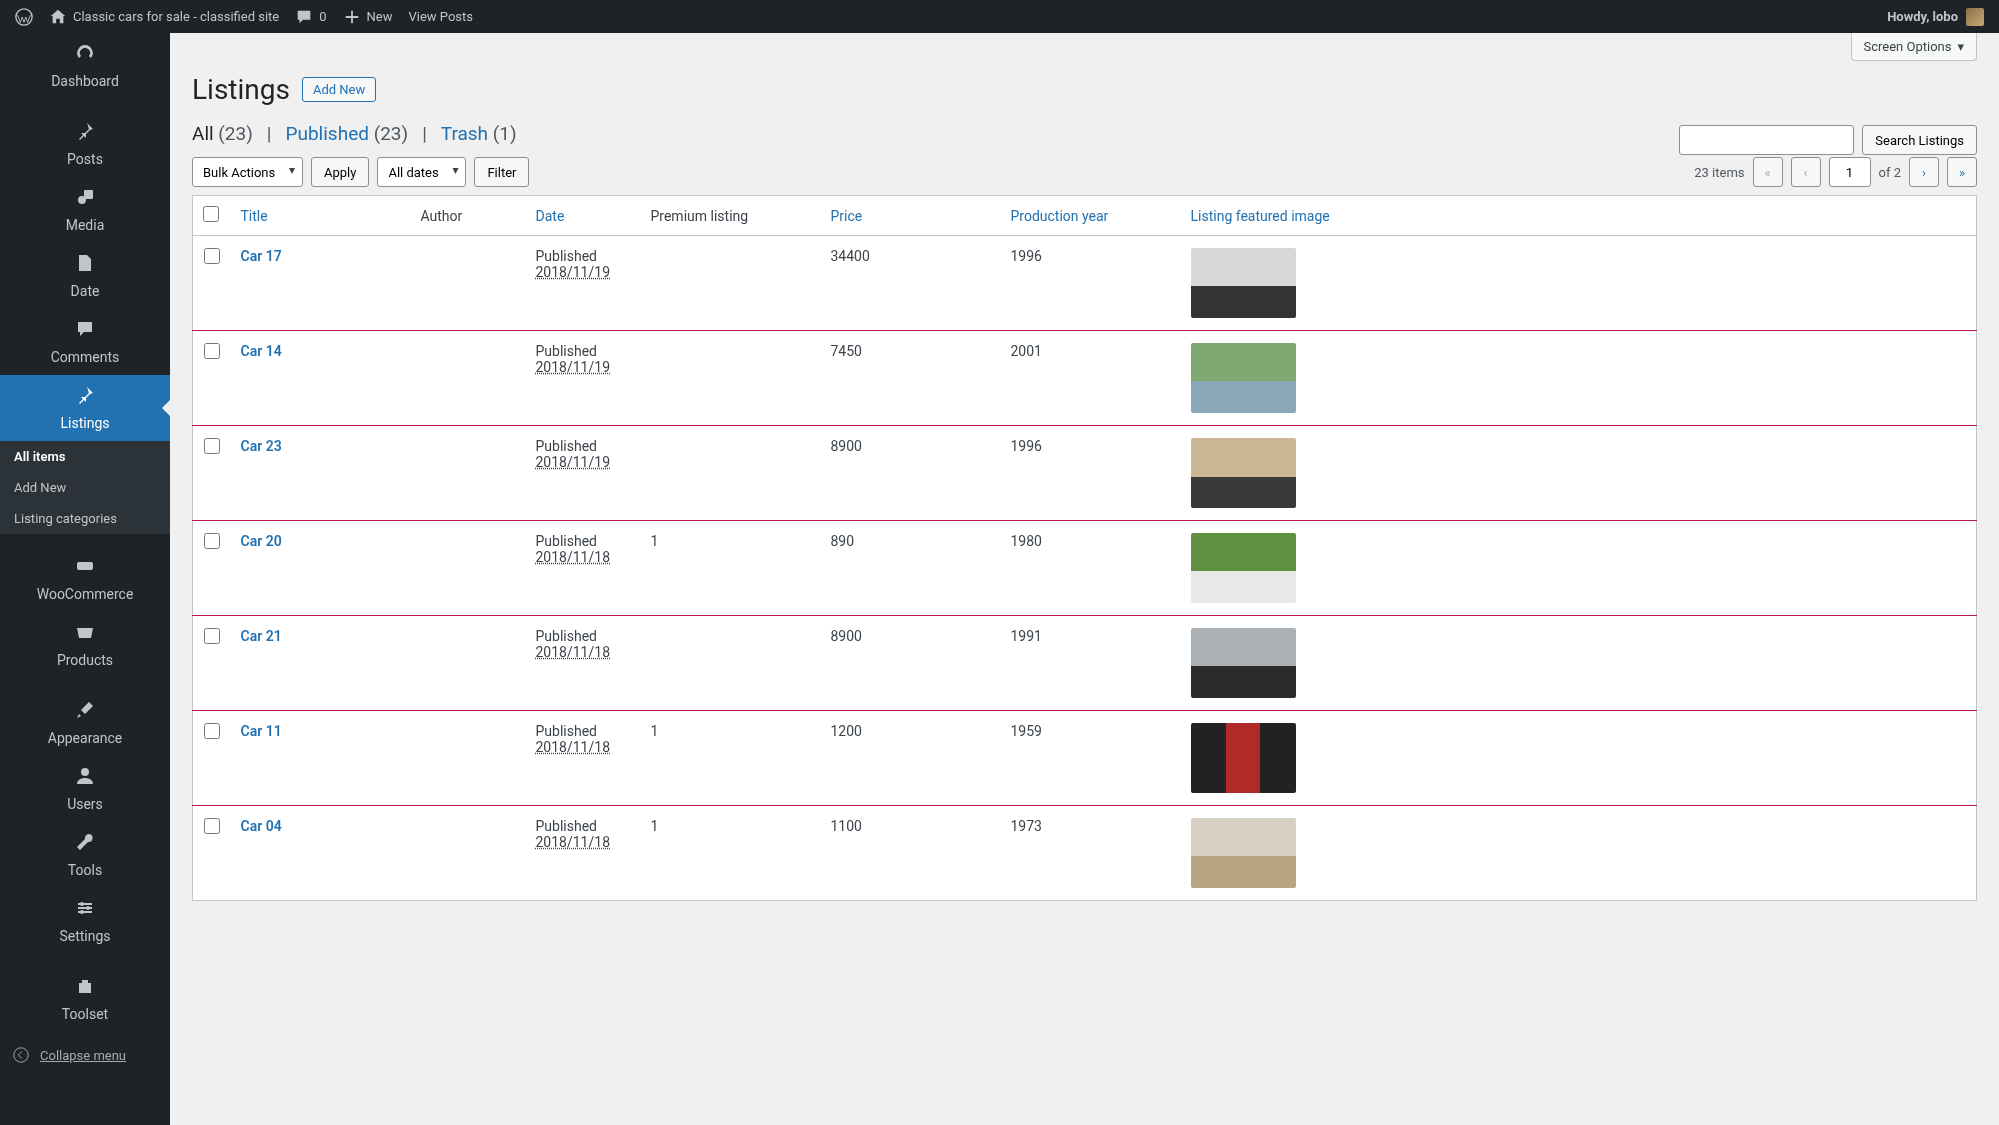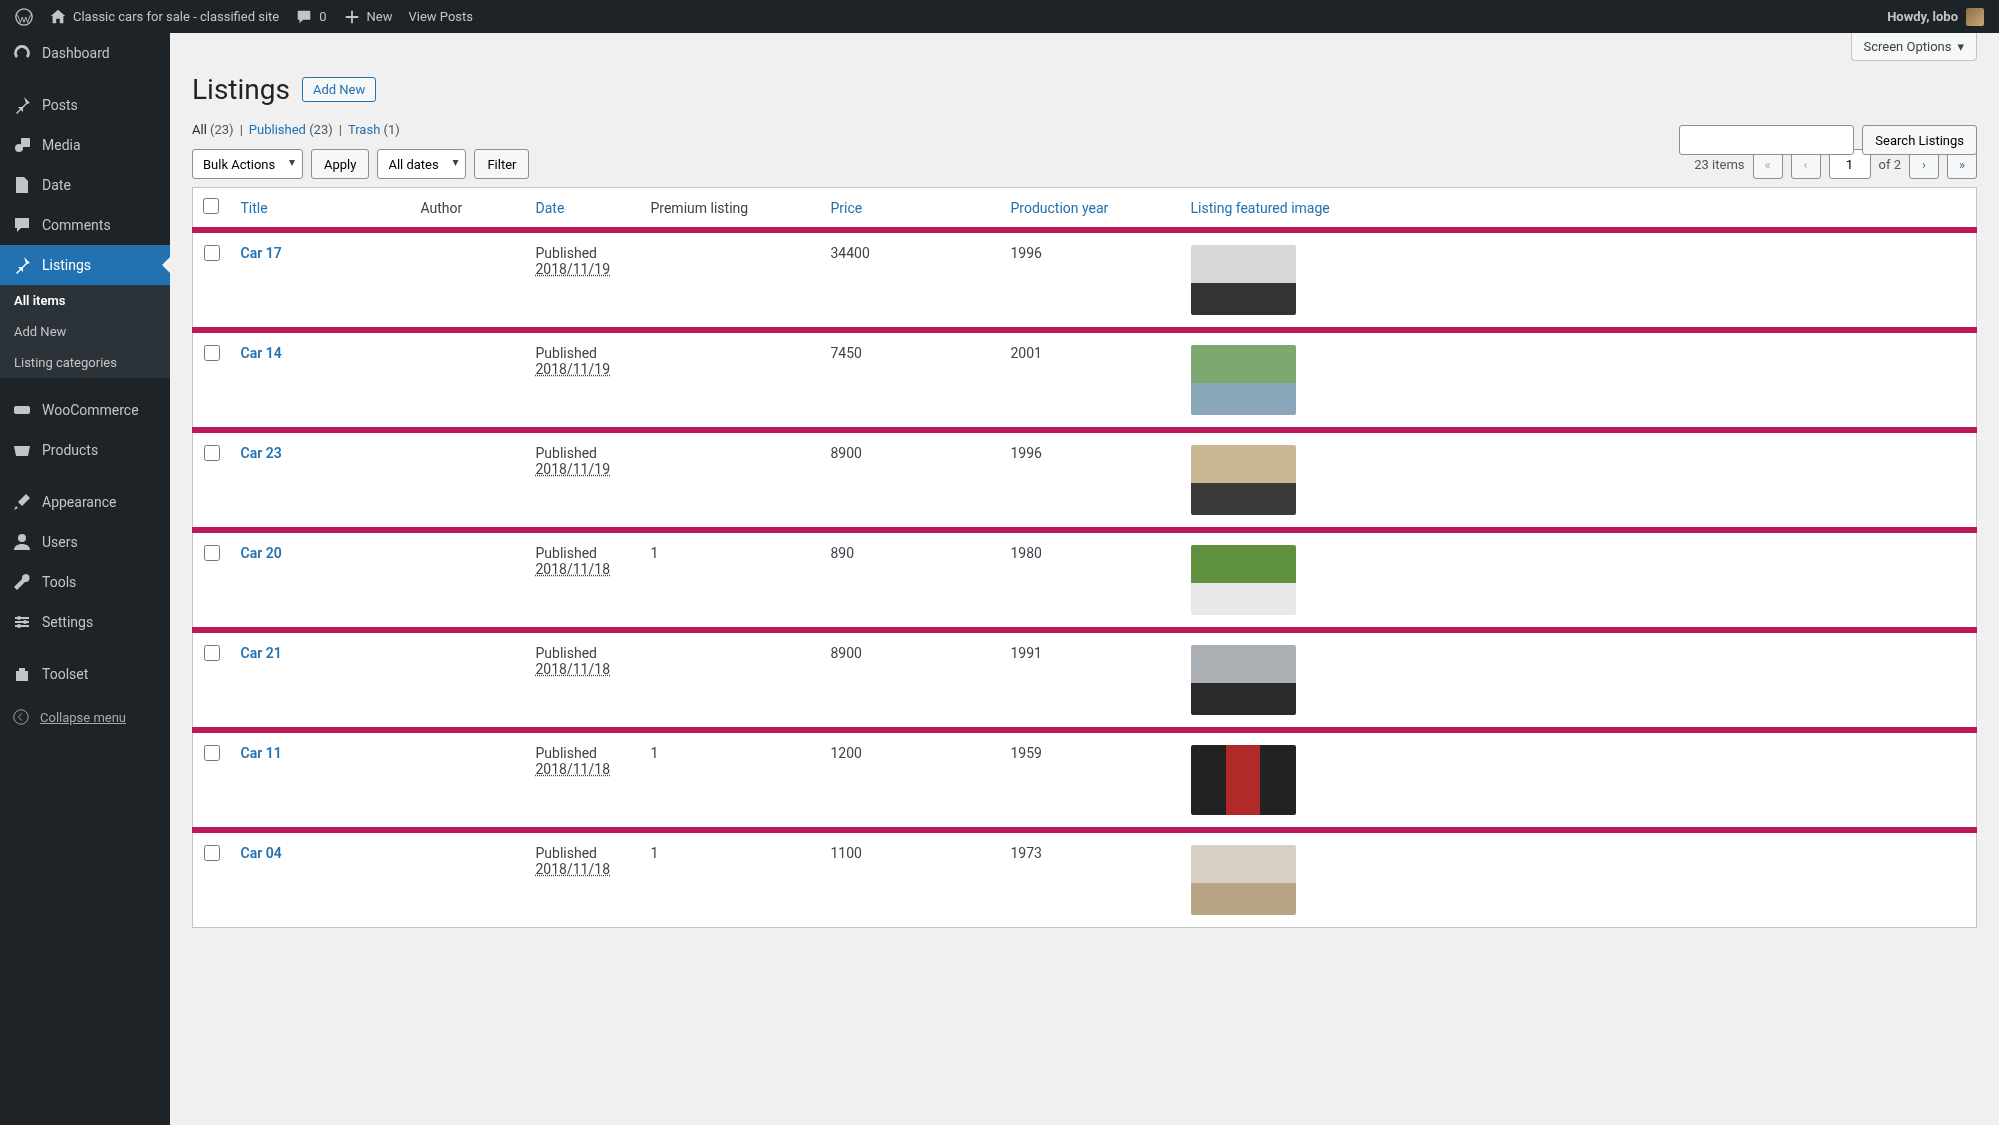--- a/index.html
+++ b/index.html
@@ -11,37 +11,37 @@
 .admin-bar-right { display: flex; align-items: center; gap: 8px; font-weight: bold; }
 .admin-bar-item { display: flex; align-items: center; gap: 6px; cursor: pointer; color: #c3c4c7; }
 .admin-bar svg { width: 18px; height: 18px; fill: #c3c4c7; }
 .avatar { width: 18px; height: 18px; background: linear-gradient(135deg,#8b6f47,#c9a876); border-radius: 2px; }
 
 
 .wrap { display: flex; }
 
 
 .sidebar { width: 170px; background: #1d2327; min-height: calc(100vh - 33px); color: #c3c4c7; }
-.menu-item { display: flex; align-items: center; gap: 10px; padding: 10px 12px; cursor: pointer; font-size: 14px; color: #c3c4c7; position: relative; }
+.menu-item { display: flex; align-items: center; gap: 10px; padding: 10px 12px; cursor: pointer; font-size: 14px; color: #c3c4c7; position: relative; flex-direction: column; }
 .menu-item.current { background: #2271b1; color: #fff; }
 .menu-item.current::after { content: ""; position: absolute; right: 0; top: 50%; transform: translateY(-50%); border: 8px solid transparent; border-right-color: #f0f0f1; }
 .menu-item svg { width: 20px; height: 20px; fill: currentColor; }
 .submenu { background: #2c3338; }
 .submenu-item { padding: 8px 12px 8px 14px; cursor: pointer; font-size: 13px; color: #c3c4c7; }
 .submenu-item.current { color: #fff; font-weight: 600; }
 .collapse-item { display: flex; align-items: center; gap: 10px; padding: 10px 12px; cursor: pointer; color: #a7aaad; font-size: 13px; margin-top: 4px; text-decoration: underline; }
 
 
 .content { flex: 1; padding: 10px 22px 20px 22px; position: relative; }
 .screen-options { position: absolute; top: 0; right: 22px; border: 1px solid #c3c4c7; border-top: none; background: #f6f7f7; padding: 6px 12px; border-radius: 0 0 4px 4px; cursor: pointer; font-size: 13px; display:flex; align-items:center; gap:6px;}
 .heading-row { display: flex; align-items: center; gap: 12px; margin-top: 30px; margin-bottom: 16px; }
 .heading-row h1 { font-size: 28px; font-weight: 400; color: #1d2327; }
 .add-new-btn { border: 1px solid #2271b1; color: #2271b1; background: #f6f7f7; padding: 4px 10px; border-radius: 3px; cursor: pointer; font-size: 13px; }
 
-.subsubsub { display: flex; gap: 6px; font-size: 13px; margin-bottom: 12px; color: #50575e; }
+.subsubsub { display: flex; gap: 14px; font-size: 19px; margin-bottom: 12px; color: #50575e; }
 .subsubsub a { color: #2271b1; cursor: pointer; }
 .subsubsub .current a { color: #1d2327; }
 .subsubsub .count { color: #50575e; }
 
 .tablenav { display: flex; justify-content: space-between; align-items: center; margin-bottom: 8px; }
 .actions { display: flex; gap: 8px; align-items: center; }
 select, .button { border: 1px solid #8c8f94; background: #fff; padding: 4px 26px 4px 10px; border-radius: 3px; font-size: 13px; height: 30px; cursor: pointer; appearance: none; position: relative; }
 .select-wrap { position: relative; display: inline-block; }
 .select-wrap::after { content: "▾"; position: absolute; right: 8px; top: 6px; font-size: 12px; color: #3c434a; pointer-events: none; }
 .button { padding: 4px 12px; background: #f6f7f7; }
@@ -50,21 +50,21 @@
 
 .tablenav-pages { display: flex; align-items: center; gap: 8px; font-size: 13px; color: #50575e; }
 .page-num-box { width: 42px; height: 30px; border: 1px solid #8c8f94; text-align: center; border-radius: 3px; }
 .page-btn { width: 30px; height: 30px; border: 1px solid #8c8f94; background: #f6f7f7; border-radius: 3px; display: inline-flex; align-items: center; justify-content: center; cursor: pointer; color: #2271b1; }
 .page-btn.disabled { color: #a7aaad; background: #f6f7f7; }
 
 
 table.listings { width: 100%; border-collapse: collapse; background: #fff; border: 1px solid #c3c4c7; }
 table.listings th { text-align: left; padding: 10px 10px; font-weight: 400; color: #2271b1; cursor: pointer; border-bottom: 1px solid #c3c4c7; font-size: 14px; }
 table.listings th.cb { width: 38px; }
-table.listings td { padding: 12px 10px; vertical-align: top; border-top: 6px solid #be185d; font-size: 14px; color: #3c434a; }
+table.listings td { padding: 12px 10px; vertical-align: top; border-top: 1px solid #be185d; font-size: 14px; color: #3c434a; }
 table.listings td a.row-title { color: #2271b1; font-weight: 600; font-size: 14px; }
 table.listings td .date-text { color: #3c434a; }
 table.listings td .date-underline { text-decoration: underline dotted; }
 .cb-cell { text-align: center; }
 .cb-cell input { width: 16px; height: 16px; }
 .thumb { width: 105px; height: 70px; background: #666; border-radius: 2px; }
 .thumb.t0 { background: linear-gradient(180deg,#d8d8d8 55%,#333 55%); }
 .thumb.t1 { background: linear-gradient(180deg,#7fa870 55%,#8aa7b9 55%); }
 .thumb.t2 { background: linear-gradient(180deg,#cbb793 55%,#3a3a3a 55%); }
 .thumb.t3 { background: linear-gradient(180deg,#5f9140 55%,#e8e8e8 55%); }

